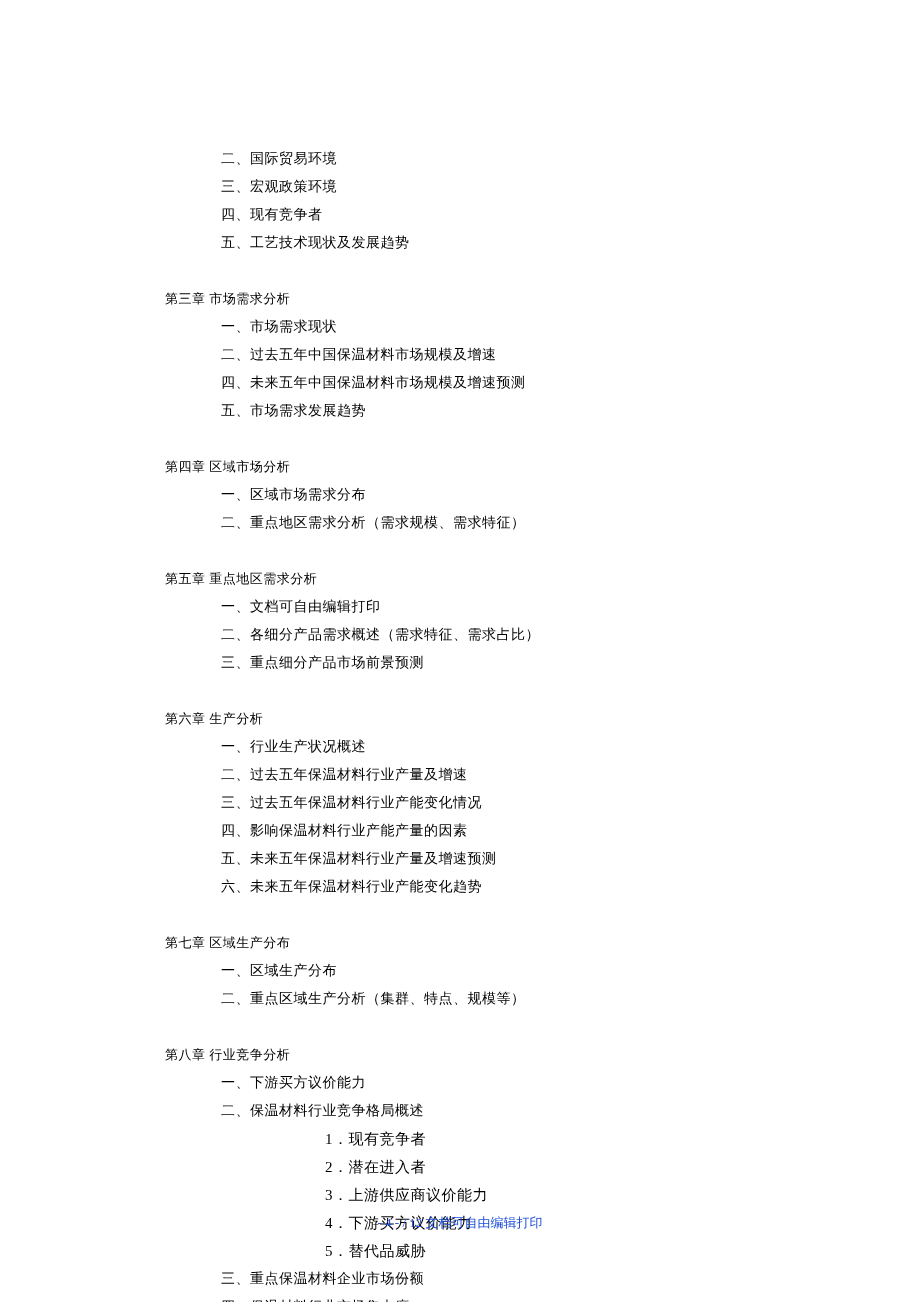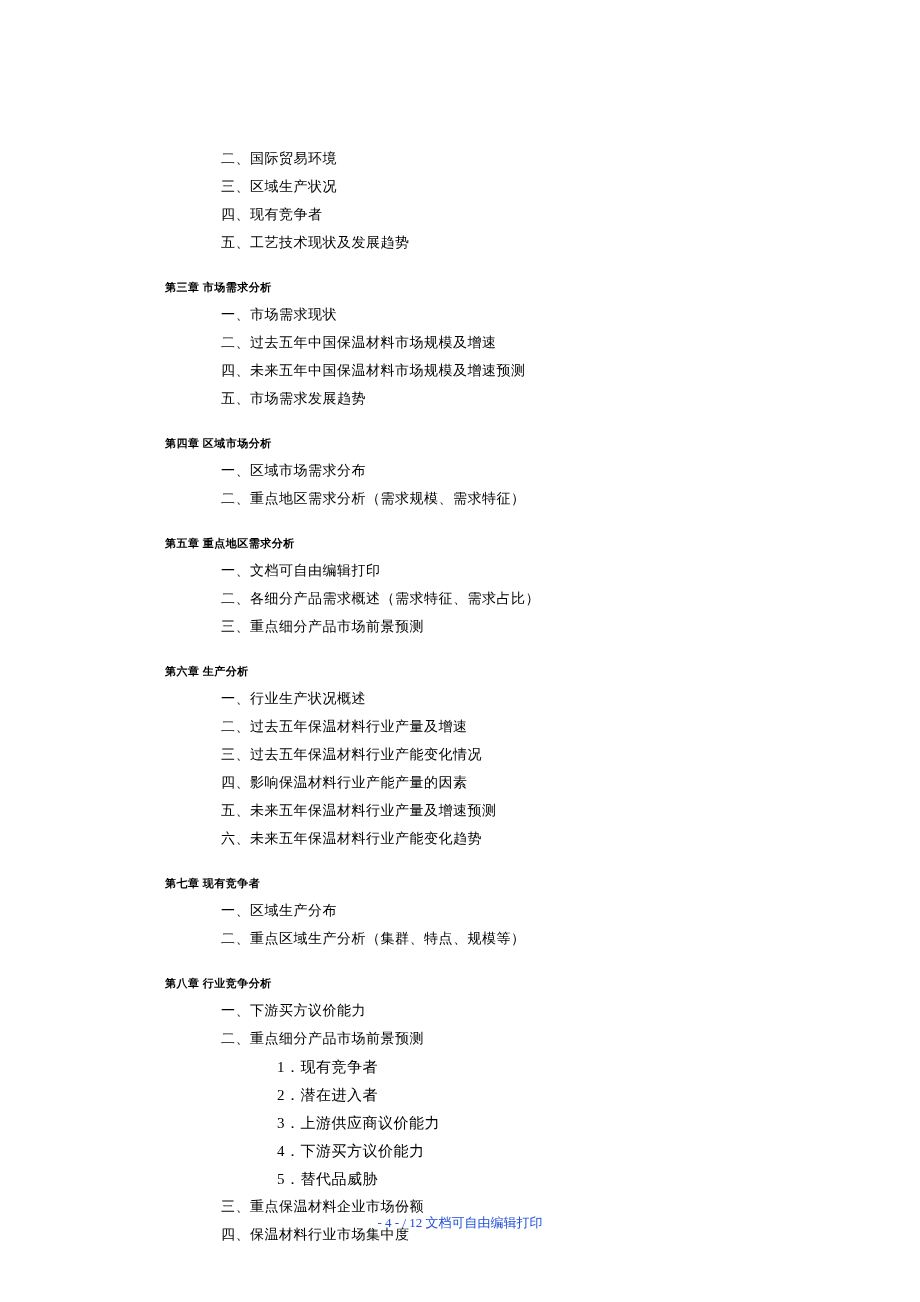--- a/index.html
+++ b/index.html
@@ -20,53 +20,54 @@
     }
     .item-list {
       margin-left: 56px;
     }
     .item {
       font-size: 14px;
       line-height: 28px;
       letter-spacing: 0.5px;
     }
     .chapter-heading {
-      font-size: 11px;
-      font-weight: bold;
+      font-size: 13px;
+      font-weight: normal;
       line-height: 28px;
-      margin-top: 16px;
+      margin-top: 28px;
       letter-spacing: 0.5px;
     }
     .sub-list {
       margin-left: 56px;
     }
     .sub-item {
       font-size: 15px;
       line-height: 28px;
       letter-spacing: 0.5px;
+      margin-left: 48px;
     }
     .footer {
       position: absolute;
       bottom: 70px;
       left: 0;
       right: 0;
       text-align: center;
       font-size: 13px;
       color: #1d4ed8;
       font-family: "SimSun", "宋体", serif;
     }
   </style>
 </head>
 <body>
 
 <div class="content">
 
   <div class="item-list">
     <div class="item">二、国际贸易环境</div>
-    <div class="item">三、区域生产状况</div>
+    <div class="item">三、宏观政策环境</div>
     <div class="item">四、现有竞争者</div>
     <div class="item">五、工艺技术现状及发展趋势</div>
   </div>
 
   <div class="chapter-heading">第三章  市场需求分析</div>
   <div class="item-list">
     <div class="item">一、市场需求现状</div>
     <div class="item">二、过去五年中国保温材料市场规模及增速</div>
     <div class="item">四、未来五年中国保温材料市场规模及增速预测</div>
     <div class="item">五、市场需求发展趋势</div>
@@ -88,30 +89,30 @@
   <div class="chapter-heading">第六章  生产分析</div>
   <div class="item-list">
     <div class="item">一、行业生产状况概述</div>
     <div class="item">二、过去五年保温材料行业产量及增速</div>
     <div class="item">三、过去五年保温材料行业产能变化情况</div>
     <div class="item">四、影响保温材料行业产能产量的因素</div>
     <div class="item">五、未来五年保温材料行业产量及增速预测</div>
     <div class="item">六、未来五年保温材料行业产能变化趋势</div>
   </div>
 
-  <div class="chapter-heading">第七章  现有竞争者</div>
+  <div class="chapter-heading">第七章  区域生产分布</div>
   <div class="item-list">
     <div class="item">一、区域生产分布</div>
     <div class="item">二、重点区域生产分析（集群、特点、规模等）</div>
   </div>
 
   <div class="chapter-heading">第八章  行业竞争分析</div>
   <div class="item-list">
     <div class="item">一、下游买方议价能力</div>
-    <div class="item">二、重点细分产品市场前景预测</div>
+    <div class="item">二、保温材料行业竞争格局概述</div>
     <div class="sub-list">
       <div class="sub-item">1．现有竞争者</div>
       <div class="sub-item">2．潜在进入者</div>
       <div class="sub-item">3．上游供应商议价能力</div>
       <div class="sub-item">4．下游买方议价能力</div>
       <div class="sub-item">5．替代品威胁</div>
     </div>
     <div class="item">三、重点保温材料企业市场份额</div>
     <div class="item">四、保温材料行业市场集中度</div>
   </div>

